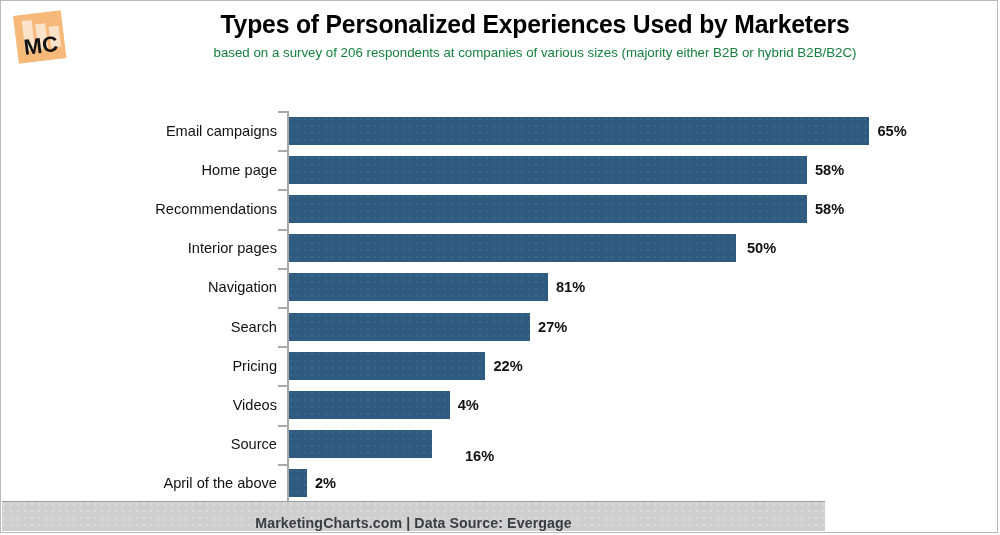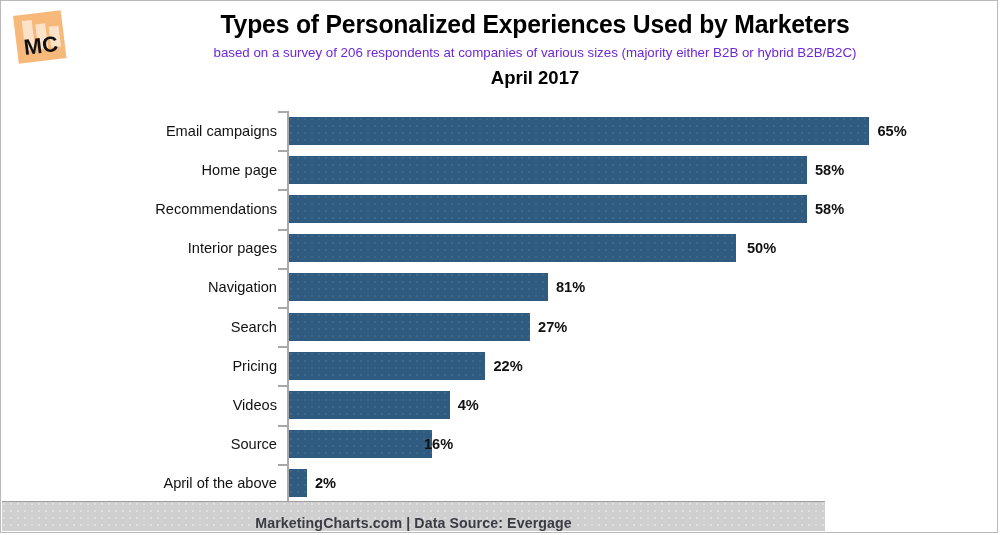--- a/index.html
+++ b/index.html
@@ -43,21 +43,21 @@
     color: #000000;
     letter-spacing: -0.2px;
     line-height: 31px;
     white-space: nowrap;
     transform: scaleX(0.97);
     transform-origin: center;
   }
   #chart-subtitle {
     font-size: 13.3px;
     font-weight: normal;
-    color: #6d28d9;
+    color: #15803d;
     line-height: 19px;
     margin-top: 3px;
     white-space: nowrap;
   }
   #chart-period {
     font-size: 18.5px;
     font-weight: bold;
     color: #000000;
     line-height: 23px;
     margin-top: 4px;
@@ -161,21 +161,20 @@
         <rect x="30" y="16" width="10" height="25" fill="#fbe2c8"></rect>
         <rect x="43" y="20" width="10" height="21" fill="#fbe2c8"></rect>
         <text x="33" y="45" font-family="'Liberation Sans', sans-serif" font-size="22" font-weight="bold" fill="#111111" text-anchor="middle">MC</text>
       </g>
     </svg>
   </div>
 
   <div id="header">
     <div id="chart-title">Types of Personalized Experiences Used by Marketers</div>
     <div id="chart-subtitle">based on a survey of 206 respondents at companies of various sizes (majority either B2B or hybrid B2B/B2C)</div>
-    <div id="chart-period">April 2017</div>
   </div>
 
   <div id="plot">
     <div id="axis-line" style="height: 394px;"></div>
     <div id="rows">
         <div class="row" style="top: 2px;">
           <div class="cat-label">Email campaigns</div>
           <div class="bar" style="width: 580.45px; background-color: rgb(46, 91, 127);"></div>
           <div class="val-label" style="left: 876.45px;">65%</div>
         </div>
@@ -210,21 +209,21 @@
           <div class="val-label" style="left: 492.46px;">22%</div>
         </div>
         <div class="row" style="top: 276.4px;">
           <div class="cat-label">Videos</div>
           <div class="bar" style="width: 160.74px; background-color: rgb(46, 91, 127);"></div>
           <div class="val-label" style="left: 456.74px;">4%</div>
         </div>
         <div class="row" style="top: 315.6px;">
           <div class="cat-label">Source</div>
           <div class="bar" style="width: 142.88px; background-color: rgb(46, 91, 127);"></div>
-          <div class="val-label" style="left: 423px;">16%</div>
+          <div class="val-label" style="left: 464px; margin-top: 12px;">16%</div>
         </div>
         <div class="row" style="top: 354.8px;">
           <div class="cat-label">April of the above</div>
           <div class="bar" style="width: 18px; background-color: rgb(46, 91, 127);"></div>
           <div class="val-label" style="left: 314px;">2%</div>
         </div>
       </div>
     <div id="ticks">
         <div class="axis-tick" style="top: 2px;"></div>
         <div class="axis-tick" style="top: 41.2px;"></div>

